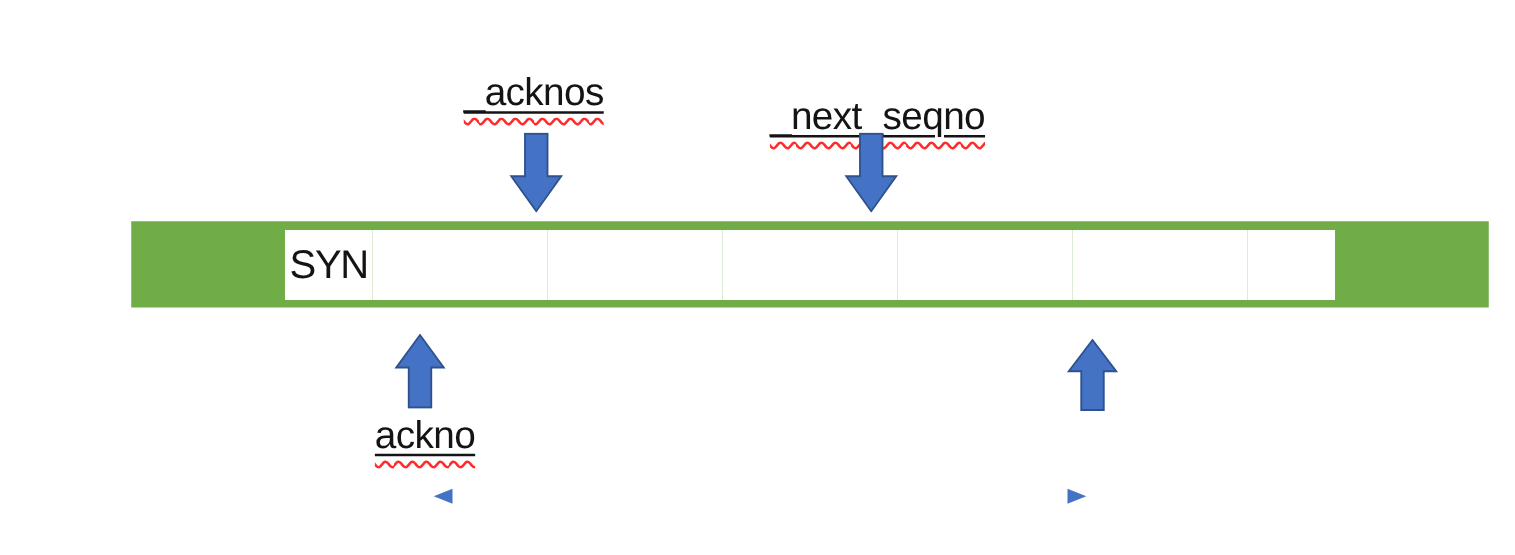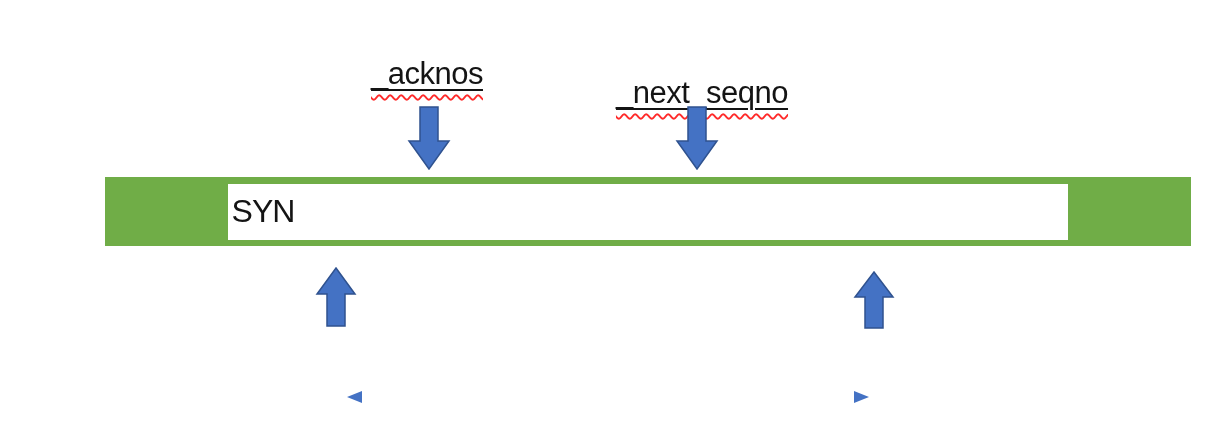--- a/index.html
+++ b/index.html
@@ -127,20 +127,23 @@
       </div>
     </div>
 
   <svg class="arr" style="left:336px;top:267px" width="42" height="60" viewBox="0 0 42 60">
     <polygon points="21,1 40,27 30,27 30,59 12,59 12,27 2,27" style="fill:var(--blue);stroke:var(--blue-dark);stroke-width:1.5"></polygon>
   </svg>
   <svg class="arr" style="left:874px;top:271px" width="42" height="58" viewBox="0 0 42 58">
     <polygon points="21,1 40,26 30,26 30,57 12,57 12,26 2,26" style="fill:var(--blue);stroke:var(--blue-dark);stroke-width:1.5"></polygon>
   </svg>
 
+  <div class="lbl" style="left:340px;top:330px">
+    <span class="u"><span class="wavy">ackno</span></span>
+  </div>
 
   <svg class="range" style="left:346px;top:389px" width="524" height="16" viewBox="0 0 524 16">
     <defs>
       <linearGradient id="rangeGrad" x1="0" y1="0" x2="1" y2="0">
         <stop offset="0" style="stop-color:var(--blue)"></stop>
         <stop offset="0.45" style="stop-color:var(--line-light)"></stop>
         <stop offset="1" style="stop-color:var(--blue)"></stop>
       </linearGradient>
     </defs>
     <line x1="14" y1="8" x2="510" y2="8" stroke="url(#rangeGrad)" stroke-width="2.5"></line>

